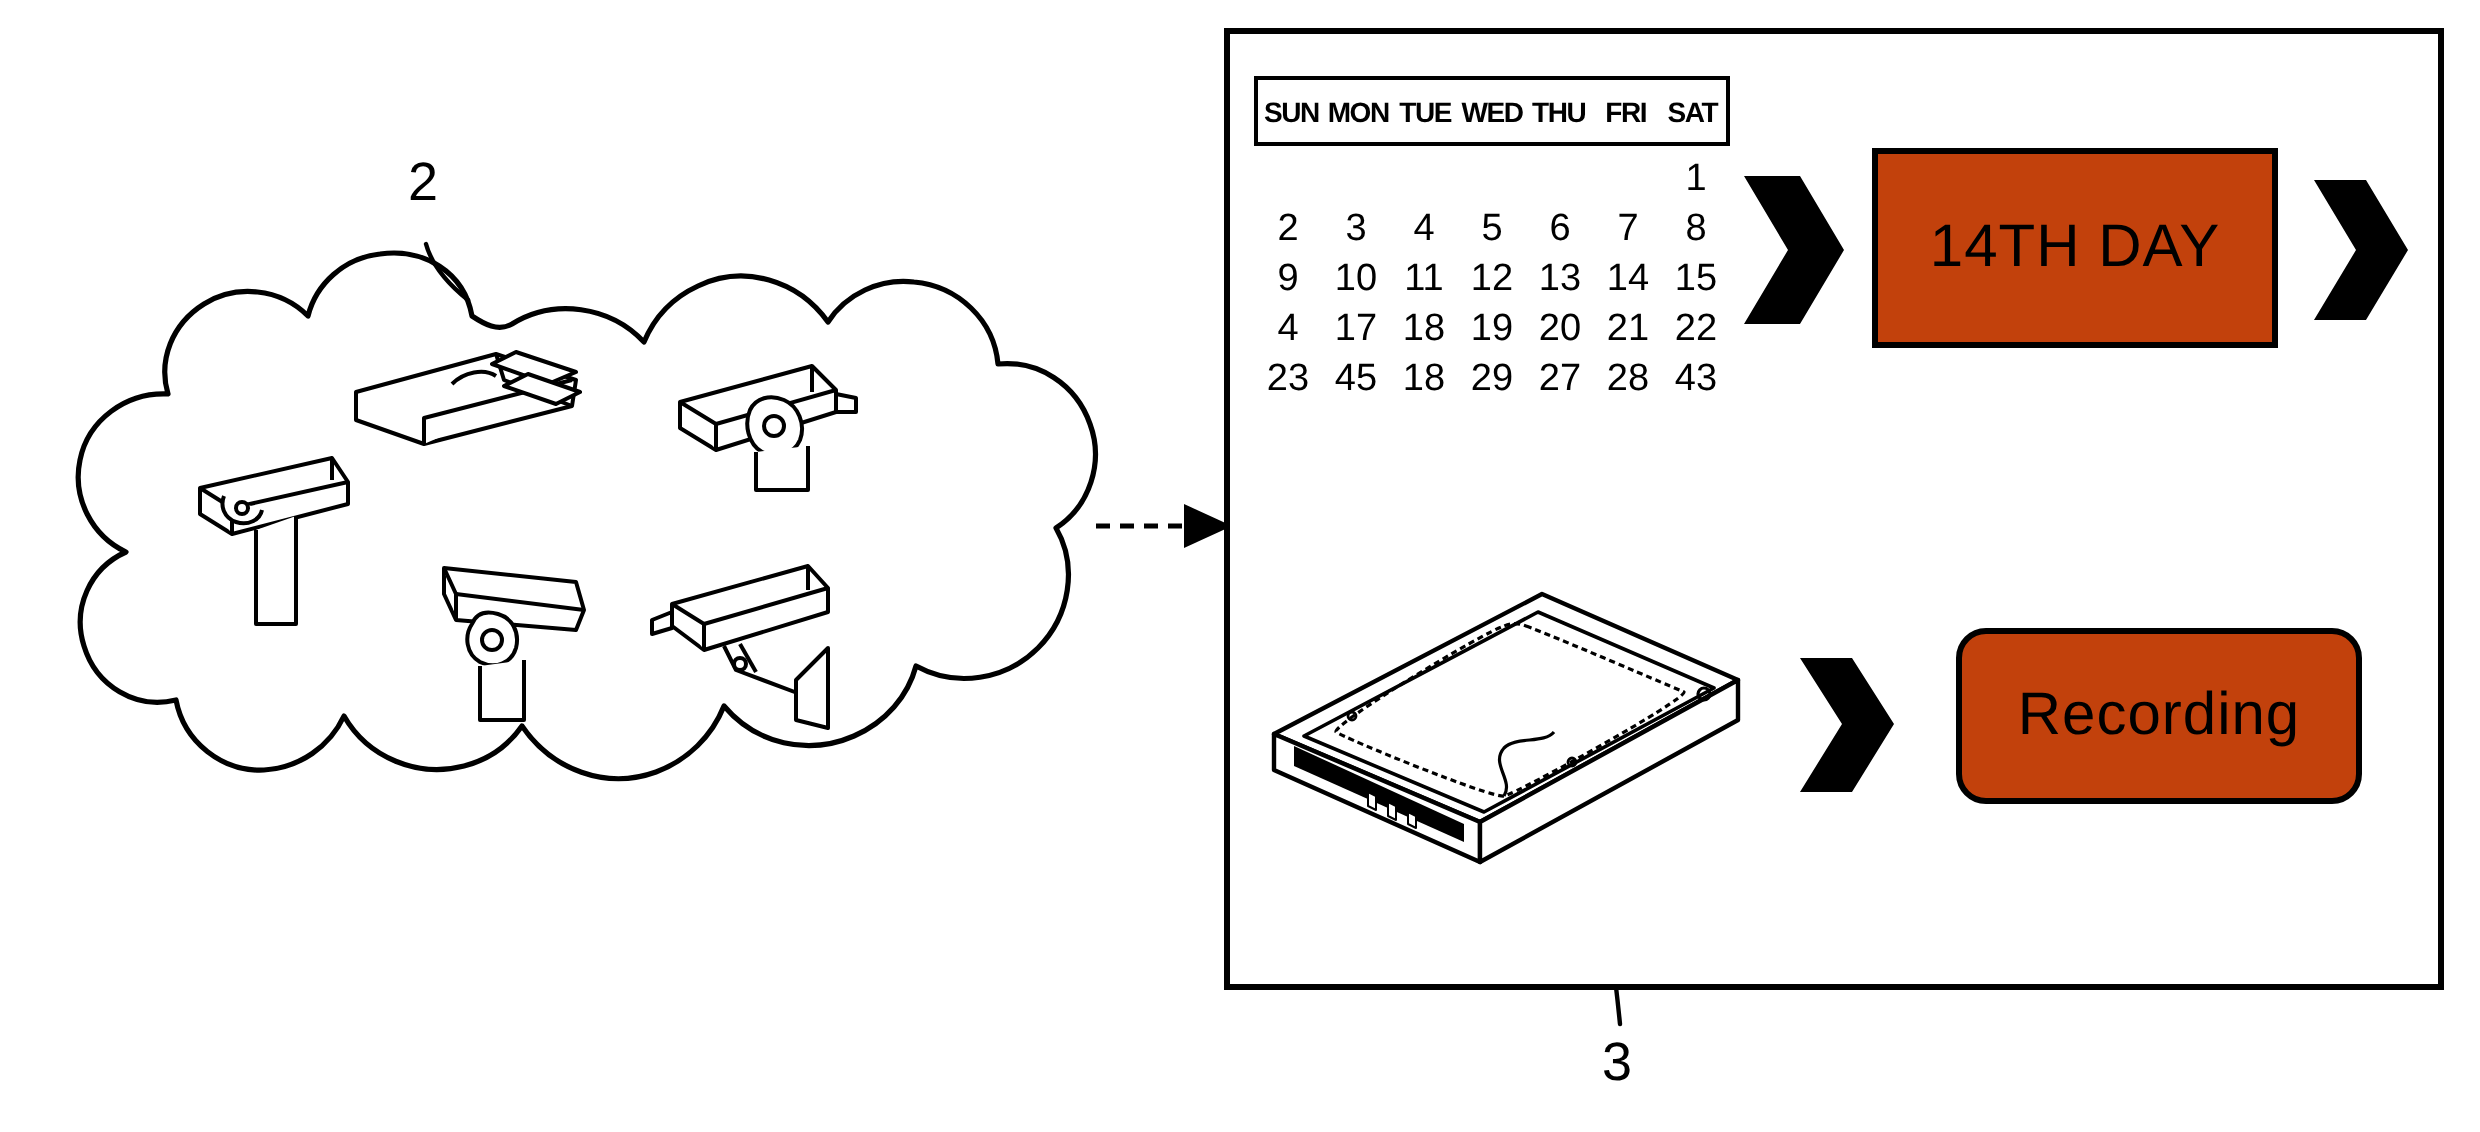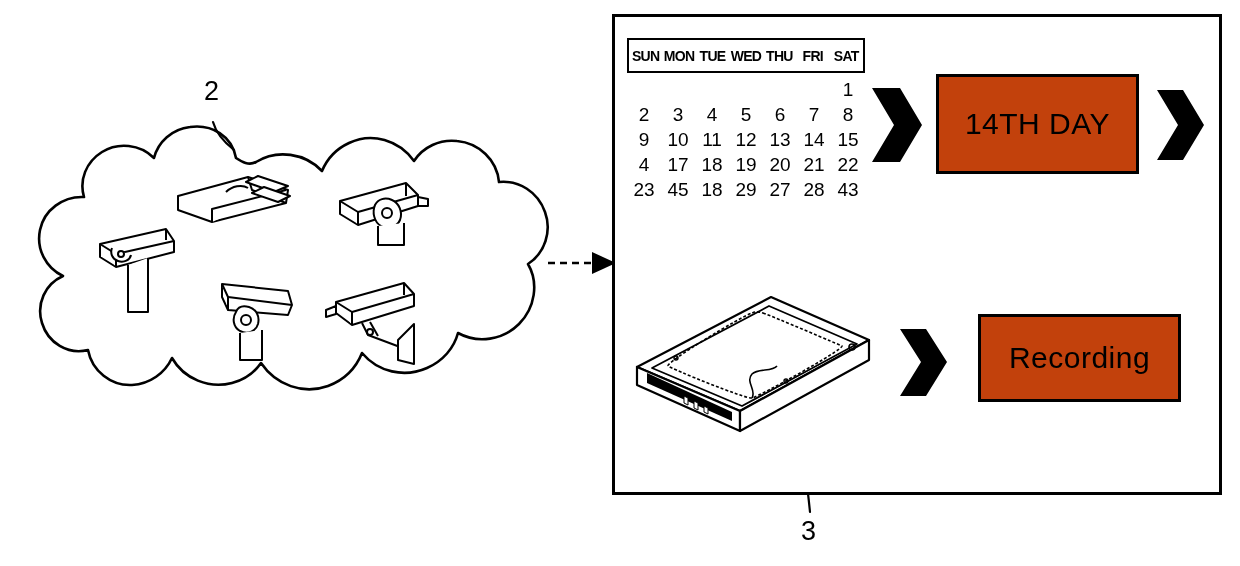--- a/index.html
+++ b/index.html
@@ -111,20 +111,21 @@
     font-size: 30px;
     letter-spacing: 0.5px;
   }
   #box-recording {
     left: 978px;
     top: 314px;
     width: 203px;
     height: 88px;
     font-size: 30px;
     letter-spacing: 0.5px;
+    border-radius: 15px;
   }
 </style>
 </head>
 <body>
 
 <div id="figure-root">
 
   <svg class="layer" viewBox="0 0 1240 566">
 
     <g>

